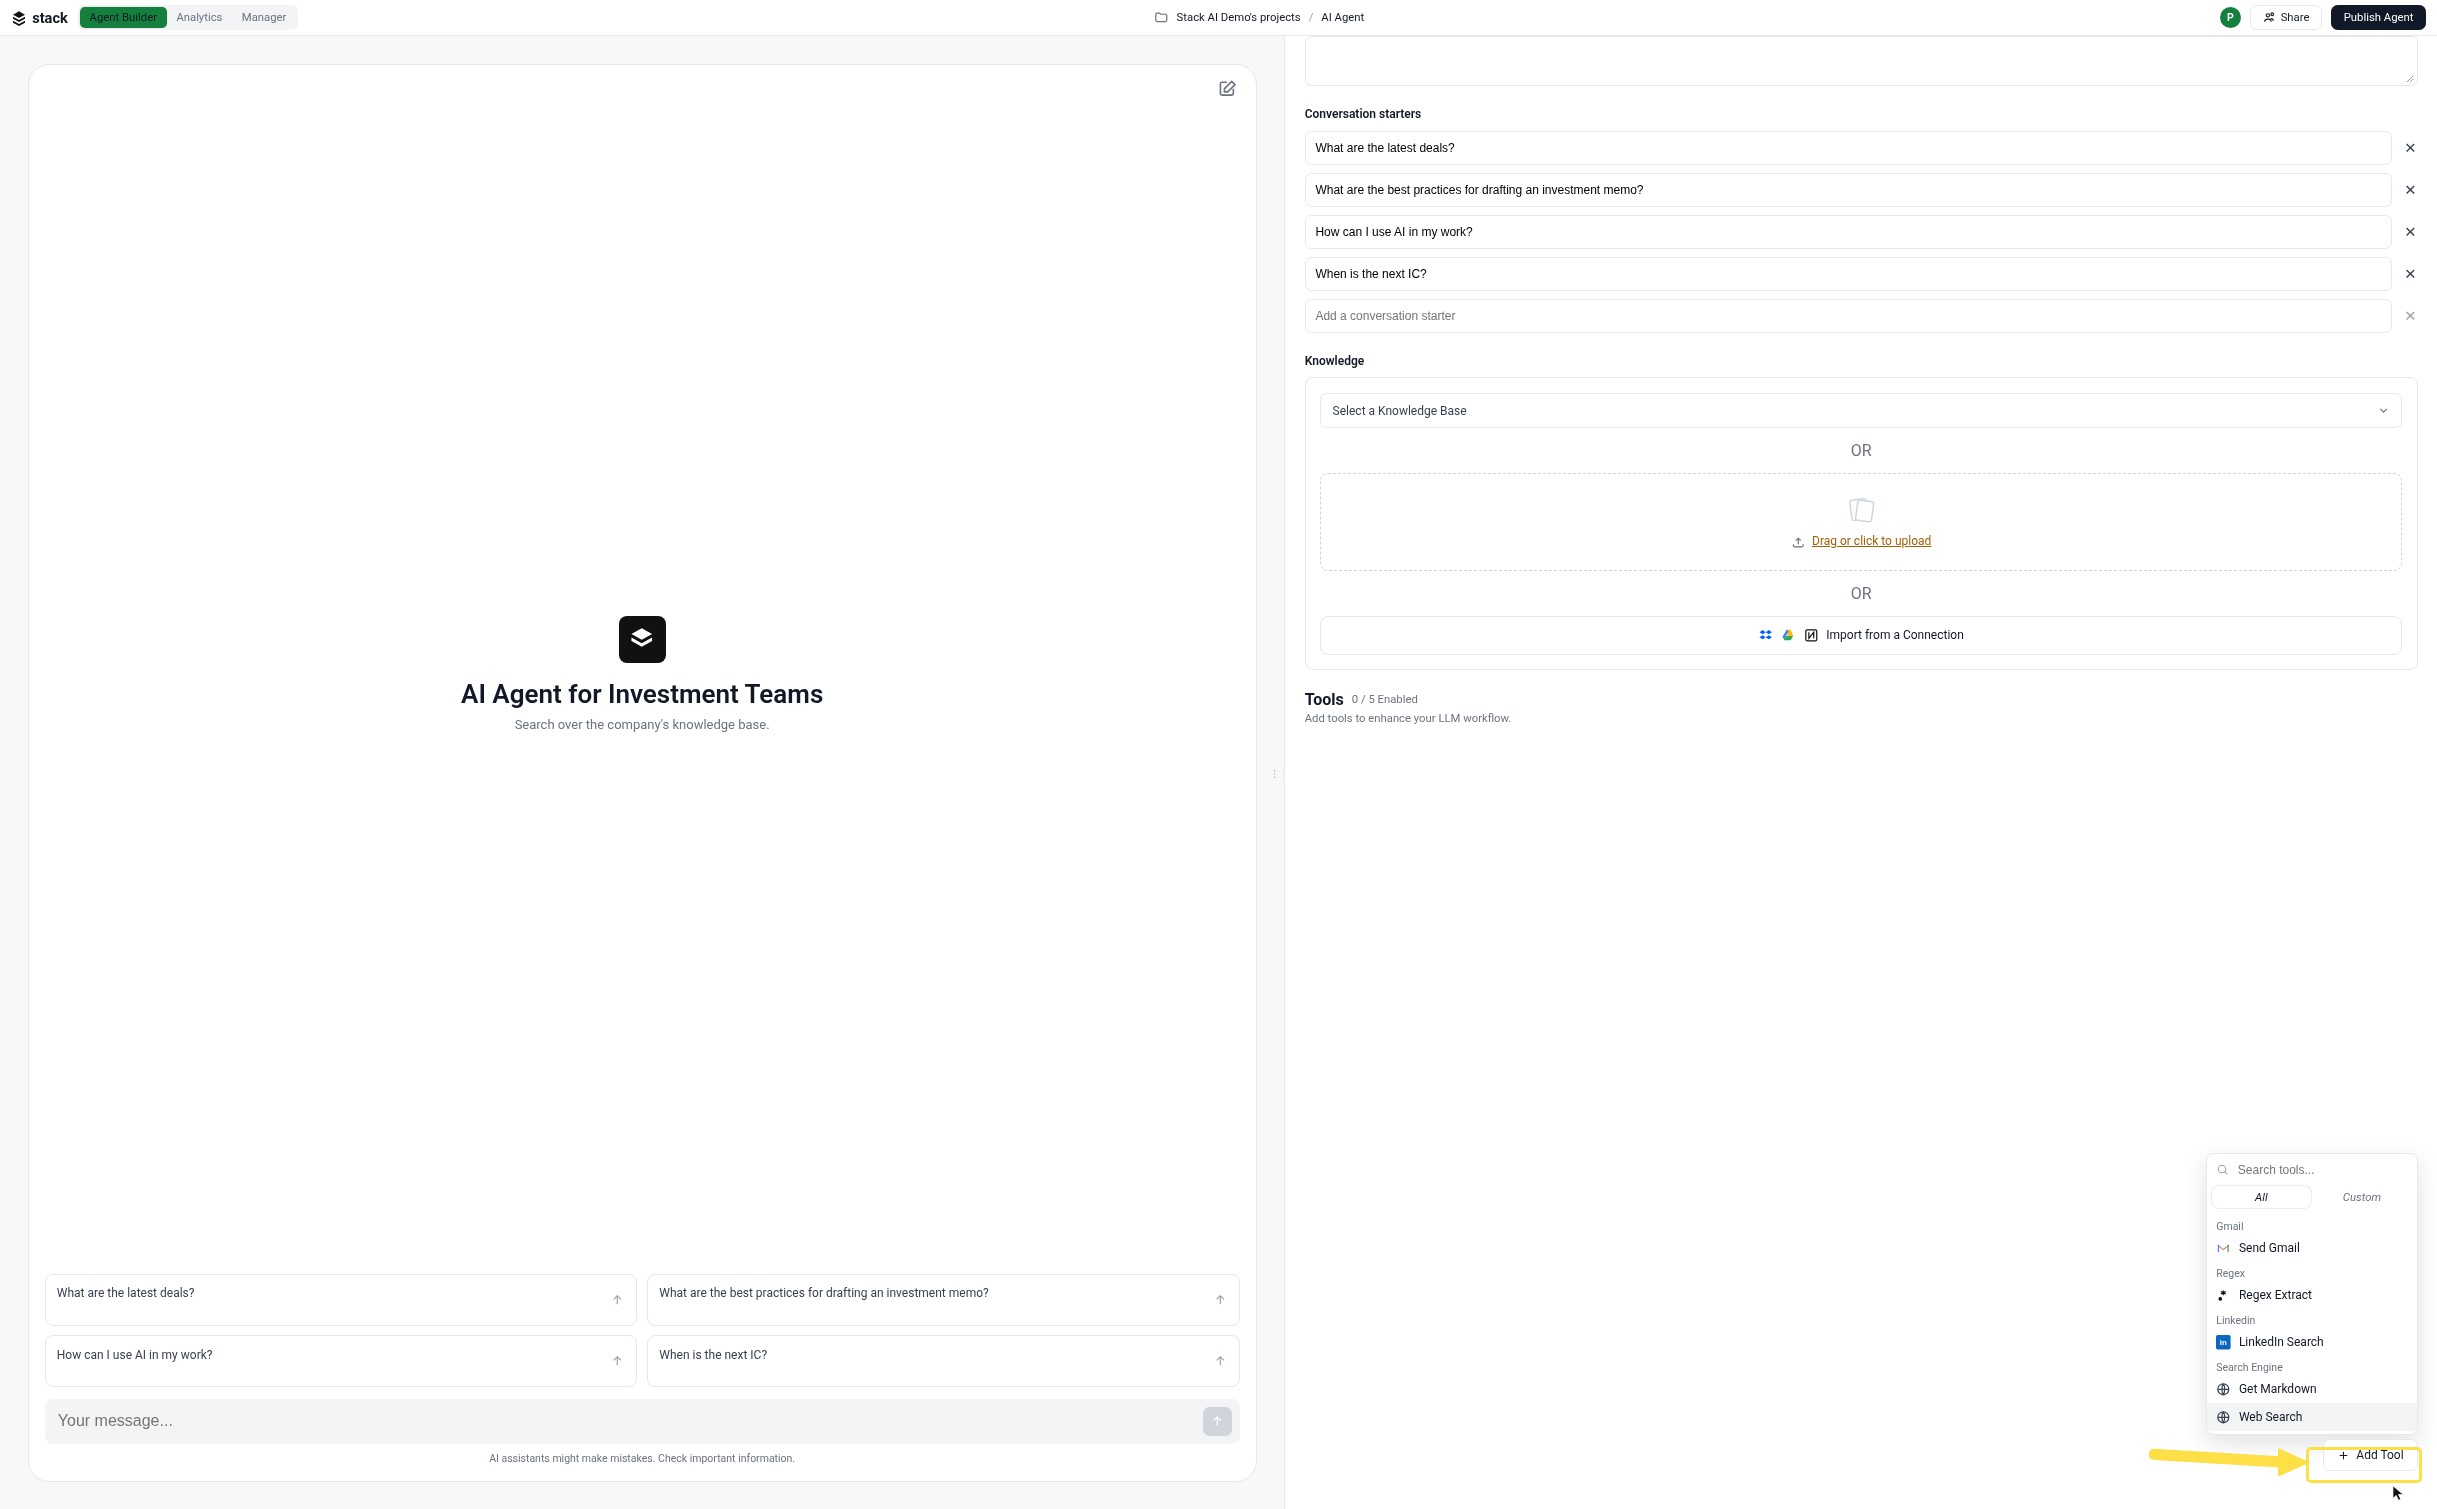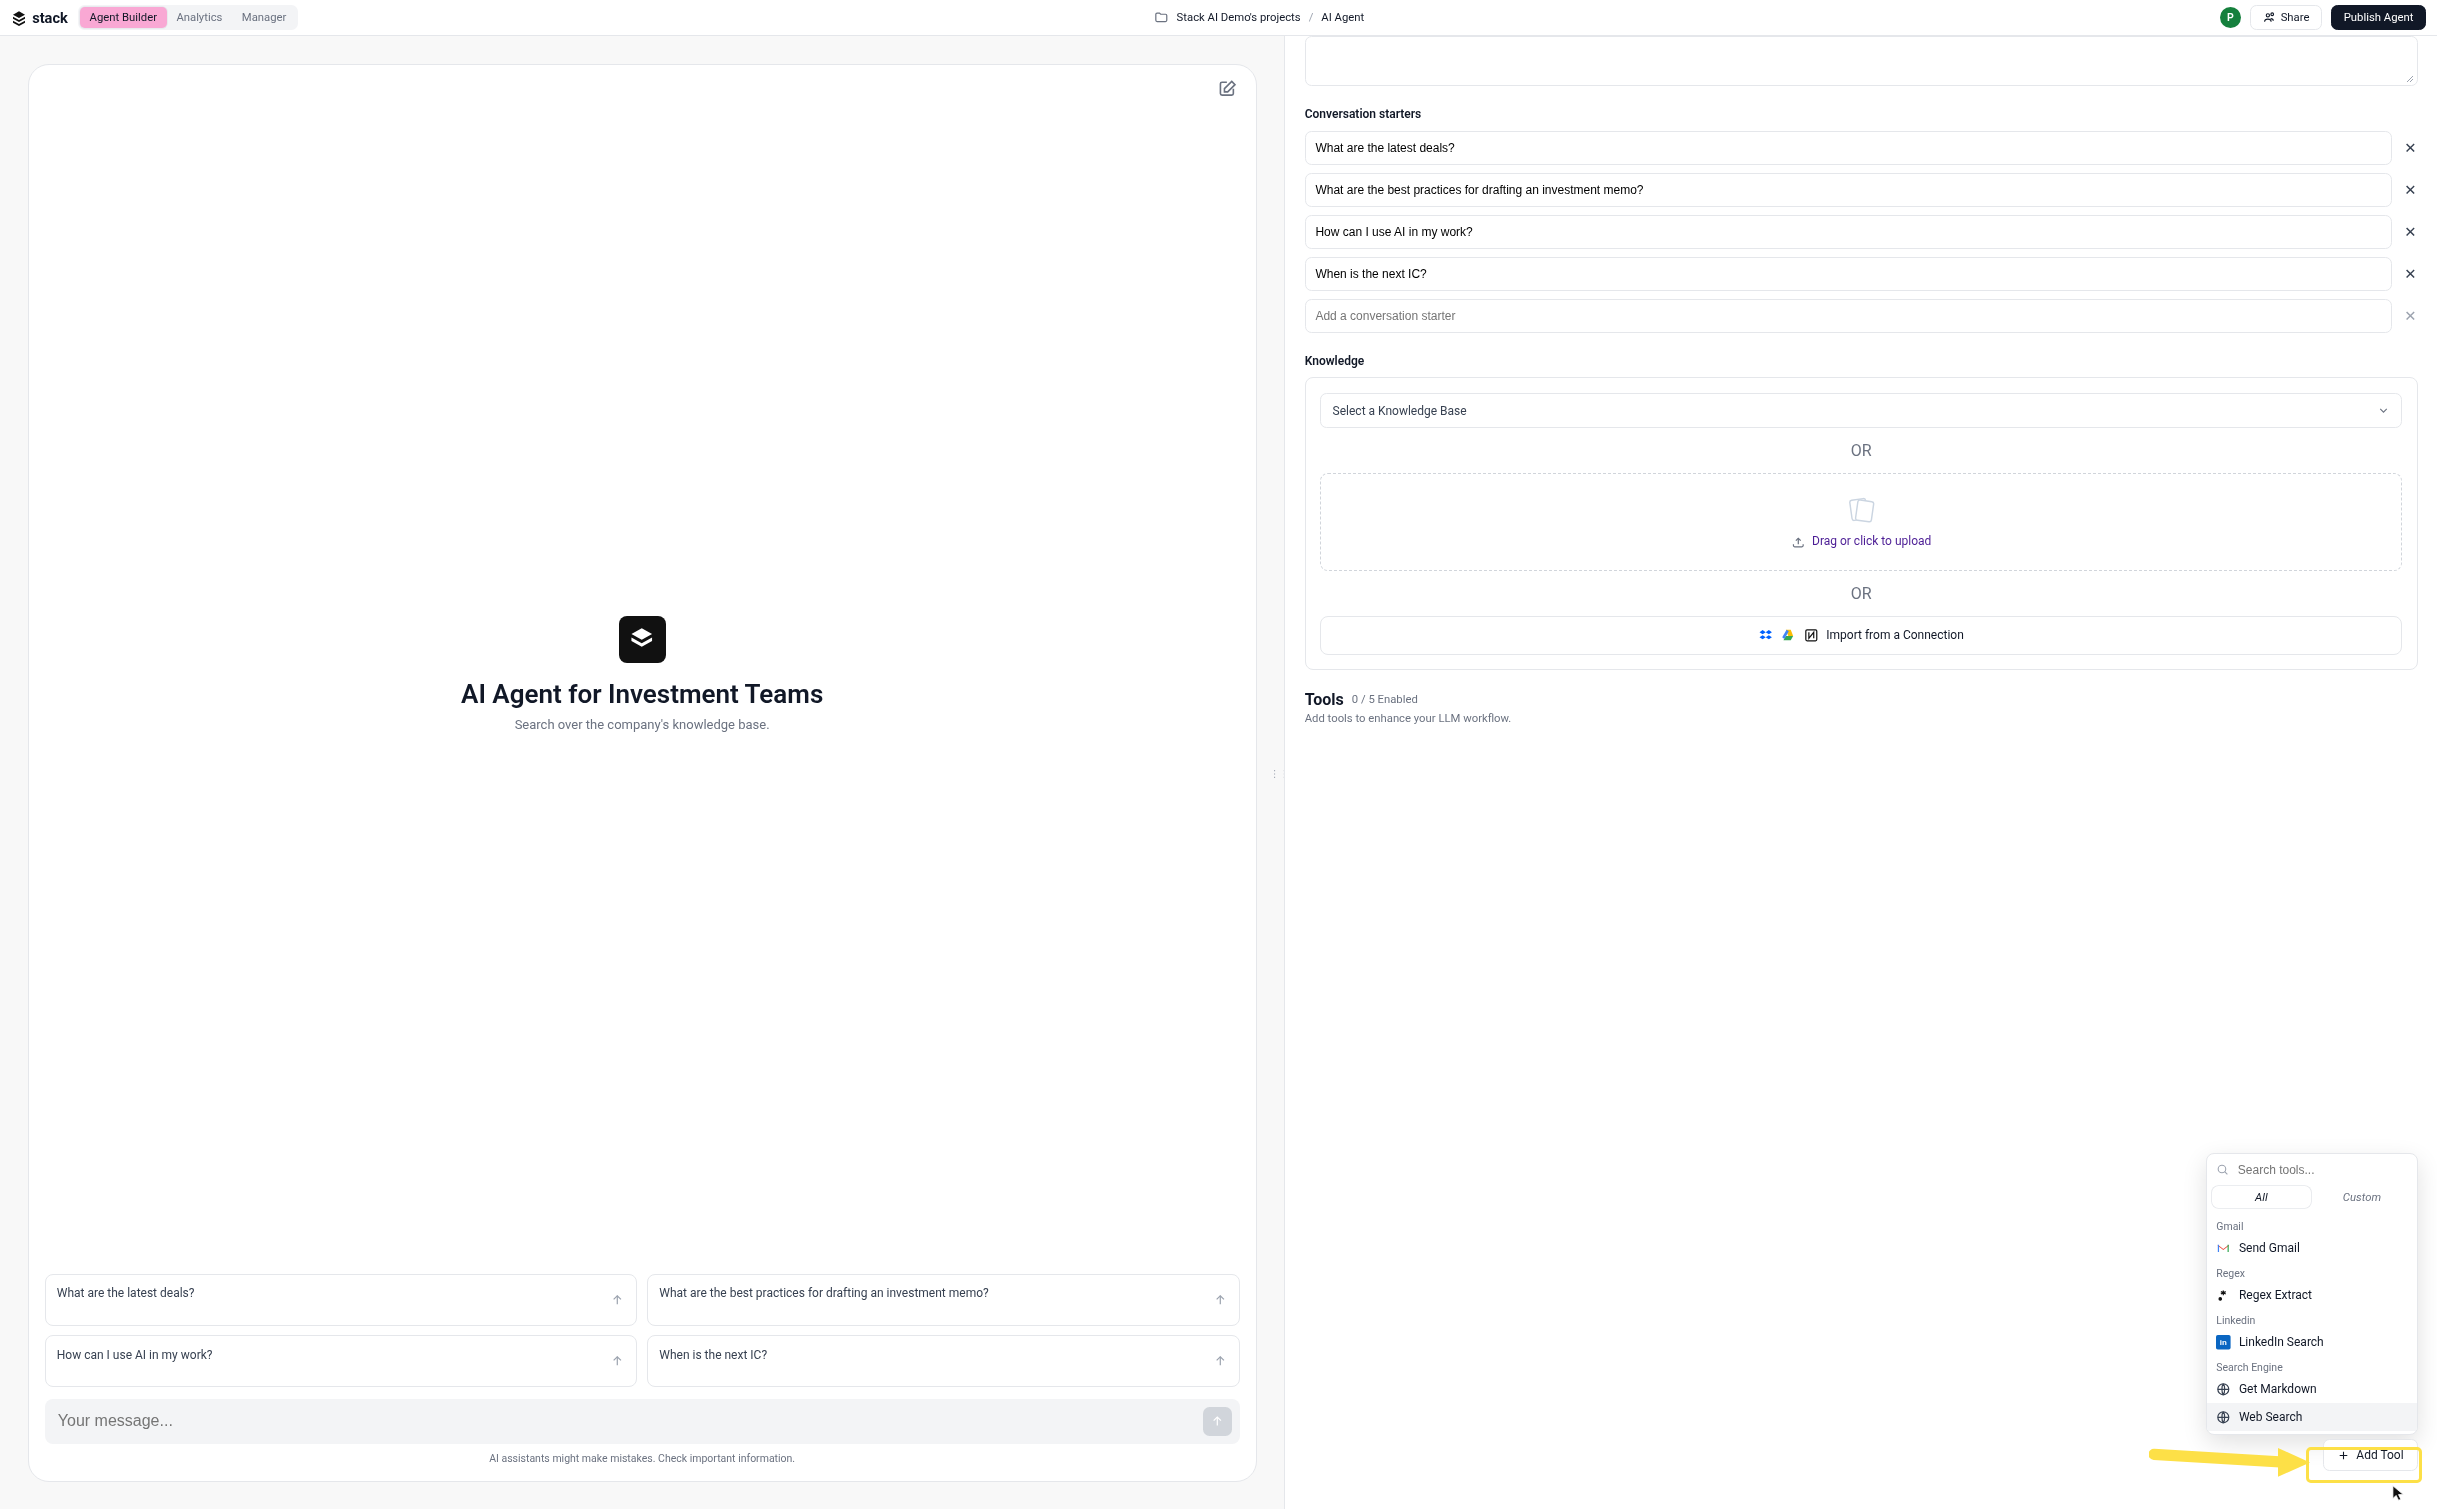--- a/index.html
+++ b/index.html
@@ -11,21 +11,21 @@
     --bg-soft:#f3f4f6;
     --green:#15803d;
     --highlight:#fde047;
   }
   *{box-sizing:border-box;}
   html,body{margin:0;padding:0;height:100%;font-family:-apple-system,BlinkMacSystemFont,"Segoe UI",Roboto,Helvetica,Arial,sans-serif;color:var(--text);background:#f8f8f8;}
   .topbar{height:36px;background:#fff;border-bottom:0.8px solid var(--border);display:flex;align-items:center;padding:0 11.3px;gap:9.7px;}
   .logo{display:flex;align-items:center;gap:4.9px;font-weight:700;font-size:14.6px;}
   .tabseg{background:var(--bg-soft);border-radius:6.5px;padding:2.4px;display:flex;gap:0;}
   .tabseg .seg{padding:4px 9.7px;border-radius:4.9px;font-size:11.3px;color:var(--muted);cursor:pointer;}
-  .tabseg .seg.active{background:#f9a8d4;color:var(--text);box-shadow:0 0 0 0.8px var(--border);text-align:right;}
+  .tabseg .seg.active{background:#15803d;color:var(--text);box-shadow:0 0 0 0.8px var(--border);text-align:right;}
   .spacer{flex:1;}
   .crumbs{display:flex;align-items:center;gap:8px;color:var(--text);font-size:11.3px;}
   .crumbs .slash{color:var(--muted2);}
   .avatar{width:21px;height:21px;border-radius:50%;background:var(--green);color:#fff;font-size:10.5px;display:flex;align-items:center;justify-content:center;font-weight:600;}
   .btn{display:flex;align-items:center;gap:4.9px;padding:4.9px 11.3px;border-radius:6.5px;font-size:11.3px;cursor:pointer;border:0.8px solid var(--border);background:#fff;}
   .btn.dark{background:#111827;color:#fff;border-color:#111827;}
   .main{display:flex;height:calc(100% - 36px);}
   .left{width:52.7%;min-width:324px;background:#f8f8f8;padding:27.5px;display:flex;flex-direction:column;position:relative;}
   .dragh{position:absolute;right:-4.9px;top:50%;transform:translateY(-50%);color:#9ca3af;font-size:9.7px;}
   .card{flex:1;background:#fff;border:0.8px solid var(--border);border-radius:21px;display:flex;flex-direction:column;padding:16px;position:relative;}
@@ -44,21 +44,21 @@
   .right{flex:1;border-left:0.8px solid var(--border);background:#fff;overflow-y:auto;padding:0 19.4px 32px;position:relative;}
   .bigtext{border:0.8px solid var(--border);border-radius:6.5px;height:50px;position:relative;margin-top:0;}
   .bigtext::after{content:"";position:absolute;right:3.2px;bottom:3.2px;width:6.5px;height:6.5px;background:linear-gradient(135deg,transparent 50%,#9ca3af 50%,#9ca3af 60%,transparent 60%,transparent 70%,#9ca3af 70%,#9ca3af 80%,transparent 80%);}
   .section-label{font-weight:600;font-size:12px;margin:21px 0 9.7px;}
   .starter-row{display:flex;align-items:center;gap:11.3px;margin-bottom:8px;}
   .starter-row input{flex:1;border:0.8px solid var(--border);border-radius:6.5px;padding:9px 9.7px;font-size:12px;outline:none;}
   .starter-row .x{color:#374151;cursor:pointer;font-size:14.6px;width:14.6px;text-align:center;}
   .kb-panel{border:0.8px solid var(--border);border-radius:8px;padding:14.6px;}
   .kb-select{border:0.8px solid var(--border);border-radius:6.5px;padding:9.7px 11.3px;font-size:12px;color:#374151;display:flex;align-items:center;justify-content:space-between;cursor:pointer;}
   .or{color:var(--muted);text-align:center;font-size:16px;margin:13px 0;}
-  .drop{border:1.2px dashed #d1d5db;border-radius:8px;padding:21px;display:flex;flex-direction:column;align-items:center;gap:9.7px;color:#4c1d95;font-size:12px;cursor:pointer;}
+  .drop{border:1.2px dashed #d1d5db;border-radius:8px;padding:21px;display:flex;flex-direction:column;align-items:center;gap:9.7px;color:#a16207;font-size:12px;cursor:pointer;text-decoration:underline;}
   .importrow{border:0.8px solid var(--border);border-radius:8px;padding:11.3px;display:flex;align-items:center;justify-content:center;gap:8px;font-size:12px;cursor:pointer;}
   .tools-head{display:flex;align-items:center;gap:8px;margin-top:19.4px;}
   .tools-head h3{margin:0;font-size:16px;font-weight:700;}
   .tools-head .count{color:var(--muted);font-size:11.3px;}
   .tools-sub{color:var(--muted);font-size:11.3px;margin-top:3.2px;}
   .addtool{position:absolute;right:19.4px;bottom:38px;border:0.8px solid var(--border);border-radius:6.5px;padding:8px 13px;display:flex;align-items:center;gap:6.5px;font-size:12px;background:#fff;cursor:pointer;}
   .highlight-box{position:absolute;right:14.6px;bottom:26px;width:116px;height:36px;border:3.2px solid var(--highlight);border-radius:4.9px;pointer-events:none;}
   .yellow-arrow{position:absolute;right:118px;bottom:29px;pointer-events:none;}
   .popover{position:absolute;right:19.4px;bottom:74px;width:212px;background:#fff;border:0.8px solid var(--border);border-radius:8px;box-shadow:0 8px 24px rgba(0,0,0,0.12);overflow:hidden;}
   .popover .search{display:flex;align-items:center;gap:6.5px;padding:8px 9.7px;}

